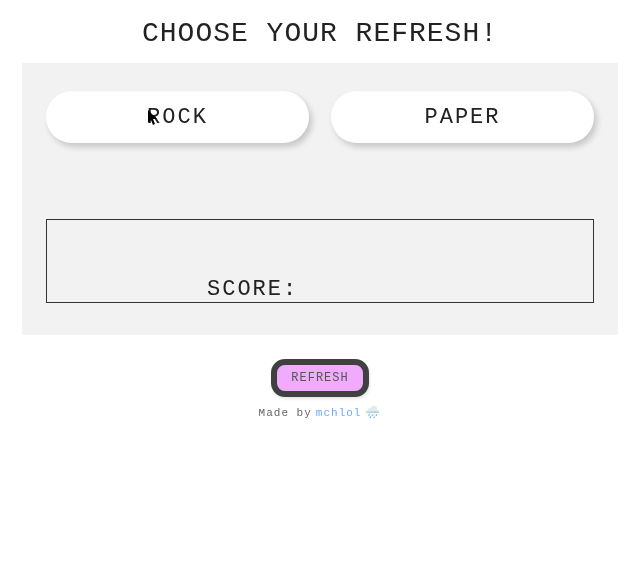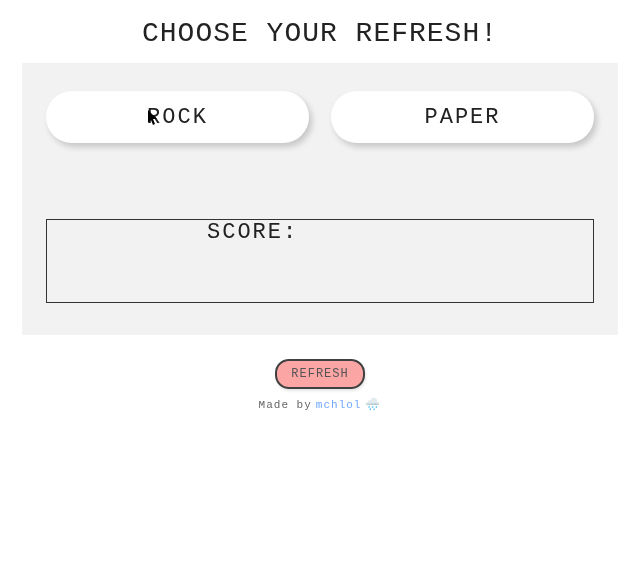--- a/index.html
+++ b/index.html
@@ -39,37 +39,37 @@
     font-size: 22px;
     letter-spacing: 2px;
     color: #222;
     box-shadow: 3px 4px 6px rgba(0,0,0,0.18);
     cursor: pointer;
   }
   .score-box {
     border: 1px solid #333;
     height: 84px;
     display: flex;
-    align-items: flex-start;
+    align-items: flex-end;
     padding-left: 160px;
     font-size: 22px;
     letter-spacing: 2px;
     width: 100%;
   }
   .footer {
     text-align: center;
     margin-top: 24px;
   }
   .refresh-btn {
     font-family: inherit;
     font-size: 12px;
     letter-spacing: 1px;
-    background: #fca5a5;
+    background: #f0abfc;
     color: #555;
-    border: 2px solid #404040;
+    border: 6px solid #404040;
     border-radius: 14px;
     padding: 6px 14px;
     cursor: pointer;
     box-shadow: 1px 2px 3px rgba(0,0,0,0.1);
   }
   .credit {
     margin-top: 10px;
     font-size: 11px;
     color: #666;
     display: flex;

